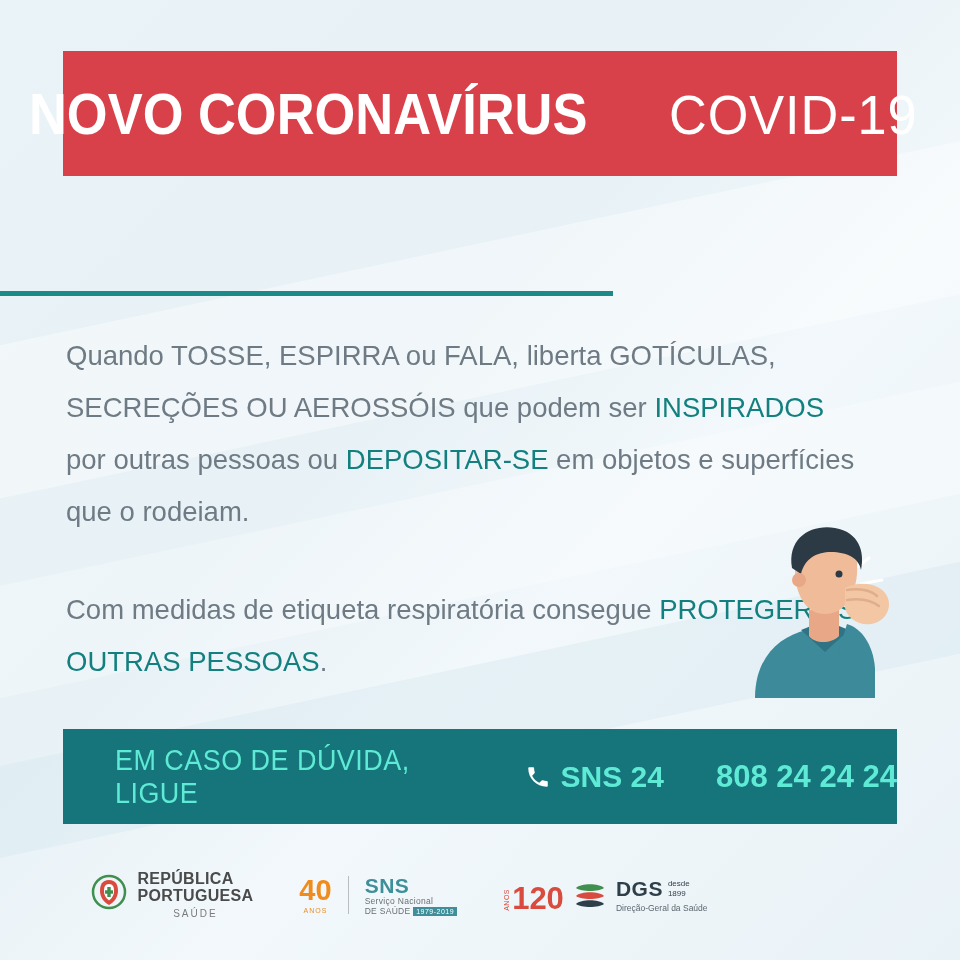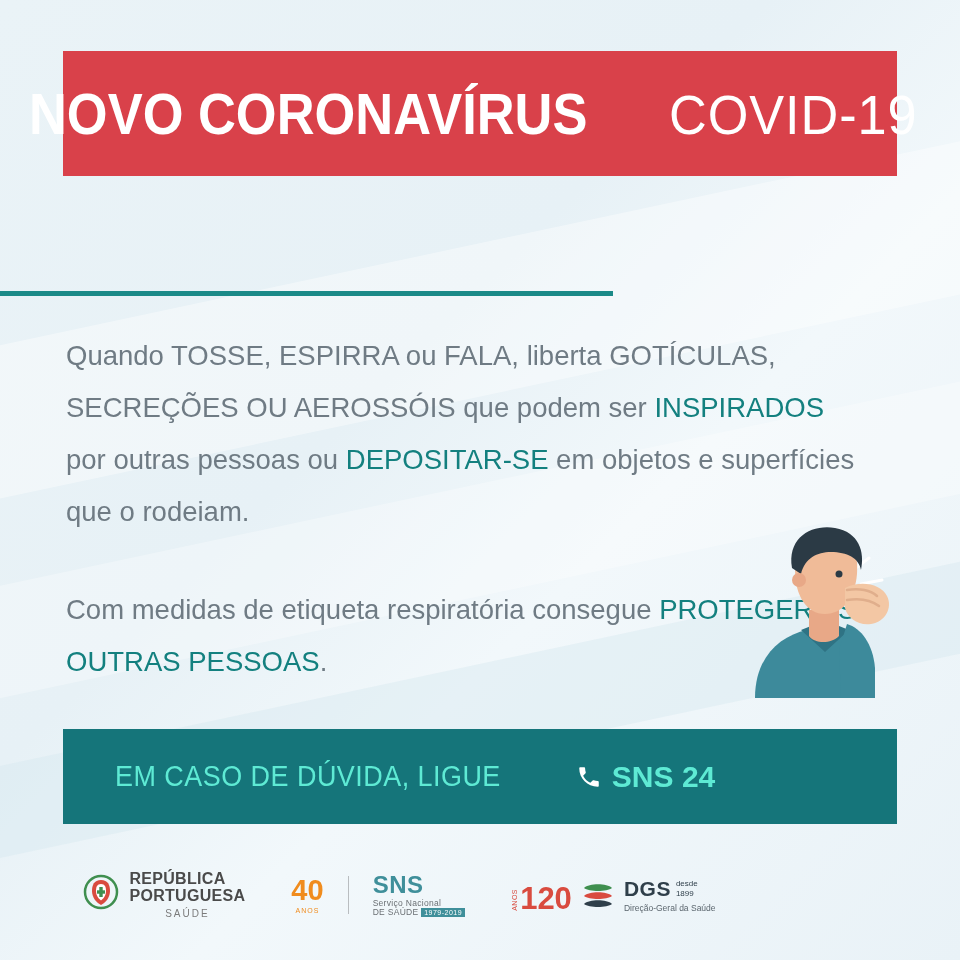--- a/index.html
+++ b/index.html
@@ -166,27 +166,27 @@
   .logo { display: flex; align-items: center; }
 
   
   .rp { gap: 10px; }
   .rp-text { line-height: 1.05; }
   .rp-text .l1 { color: #4a4a4a; font-size: 16px; font-weight: bold; letter-spacing: 0.3px; }
   .rp-text .l2 { color: #4a4a4a; font-size: 16px; font-weight: bold; letter-spacing: 0.3px; }
   .rp-text .l3 { color: #7b7b7b; font-size: 10px; letter-spacing: 2px; text-align: center; margin-top: 4px; }
 
   
-  .sns-logo { gap: 24px; align-items: center; }
+  .sns-logo { gap: 16px; align-items: center; }
   .sns-40 { display: flex; flex-direction: column; align-items: center; }
   .sns-40 .num { color: #f08c1e; font-size: 29px; font-weight: bold; line-height: 1; }
   .sns-40 .anos { color: #f08c1e; font-size: 7px; letter-spacing: 1px; margin-top: 2px; }
   .sns-divider { width: 1px; height: 38px; background: #b9bdc0; }
   .sns-text { line-height: 1.1; }
-  .sns-text .big { color: #3f8f9a; font-size: 24px; font-weight: bold; letter-spacing: 0.5px; }
+  .sns-text .big { color: #3f8f9a; font-size: 21px; font-weight: bold; letter-spacing: 0.5px; }
   .sns-text .small { color: #6a6f73; font-size: 8.5px; letter-spacing: 0.3px; }
   .sns-text .years { color: #ffffff; background: #3f8f9a; font-size: 7px; padding: 1px 3px; letter-spacing: 0.5px; }
 
   
   .dgs-logo { gap: 9px; align-items: flex-end; }
   .dgs-120 { display: flex; align-items: flex-end; gap: 2px; }
   .dgs-120 .anos-v {
     color: #d94b3f;
     font-size: 7px;
     letter-spacing: 0.5px;
@@ -259,20 +259,21 @@
   <div class="contact-bar">
     <div class="contact-label">EM CASO DE DÚVIDA, LIGUE</div>
     <div class="contact-sns">
       <span class="phone-icon">
         <svg width="26" height="26" viewBox="0 0 24 24" fill="#ffffff" xmlns="http://www.w3.org/2000/svg">
           <path d="M6.6 10.8c1.4 2.8 3.8 5.2 6.6 6.6l2.2-2.2c.3-.3.7-.4 1-.2 1.2.4 2.4.6 3.6.6.6 0 1 .4 1 1V20c0 .6-.4 1-1 1C10.6 21 3 13.4 3 4c0-.6.4-1 1-1h3.4c.6 0 1 .4 1 1 0 1.3.2 2.5.6 3.6.1.4 0 .8-.2 1l-2.2 2.2z"></path>
         </svg>
       </span>
       <span>SNS 24</span>
     </div>
+    <div class="contact-number">808 24 24 24</div>
   </div>
 
   <div class="footer">
 
     <div class="logo rp">
       <span>
         <svg width="36" height="42" viewBox="0 0 36 42" xmlns="http://www.w3.org/2000/svg">
           <circle cx="18" cy="20" r="16" fill="none" stroke="#3f8f4f" stroke-width="2.5"></circle>
           <path d="M18 8 C11 8 9 13 9 19 C9 26 14 31 18 33 C22 31 27 26 27 19 C27 13 25 8 18 8 Z" fill="#d94b3f"></path>
           <path d="M18 12 C14 12 13 15 13 19 C13 24 16 27 18 28.5 C20 27 23 24 23 19 C23 15 22 12 18 12 Z" fill="#ffffff"></path>

